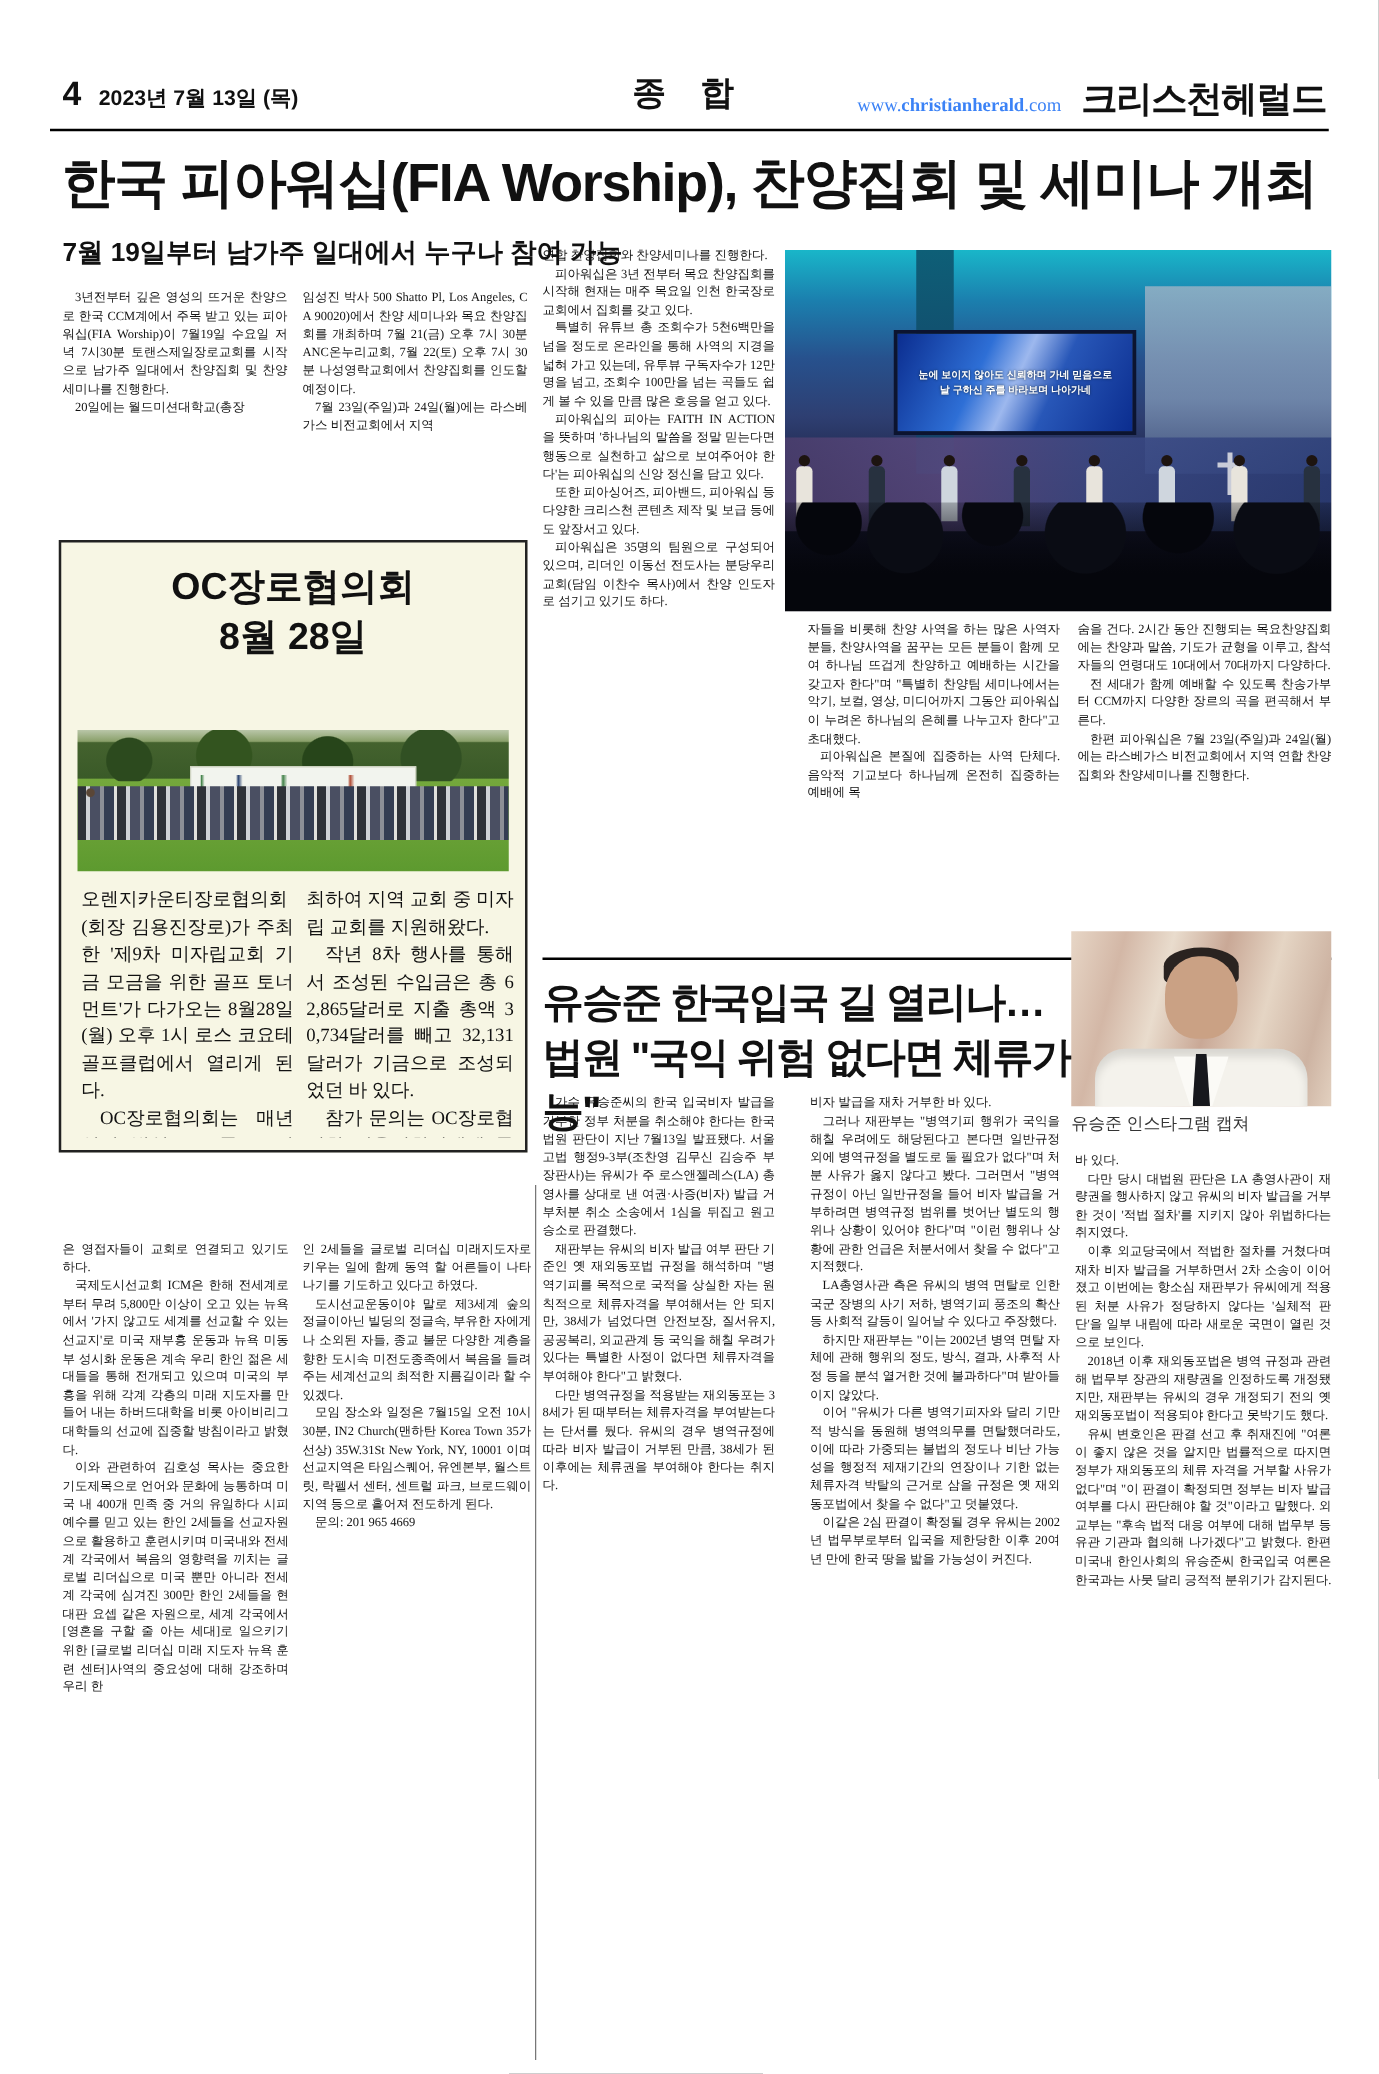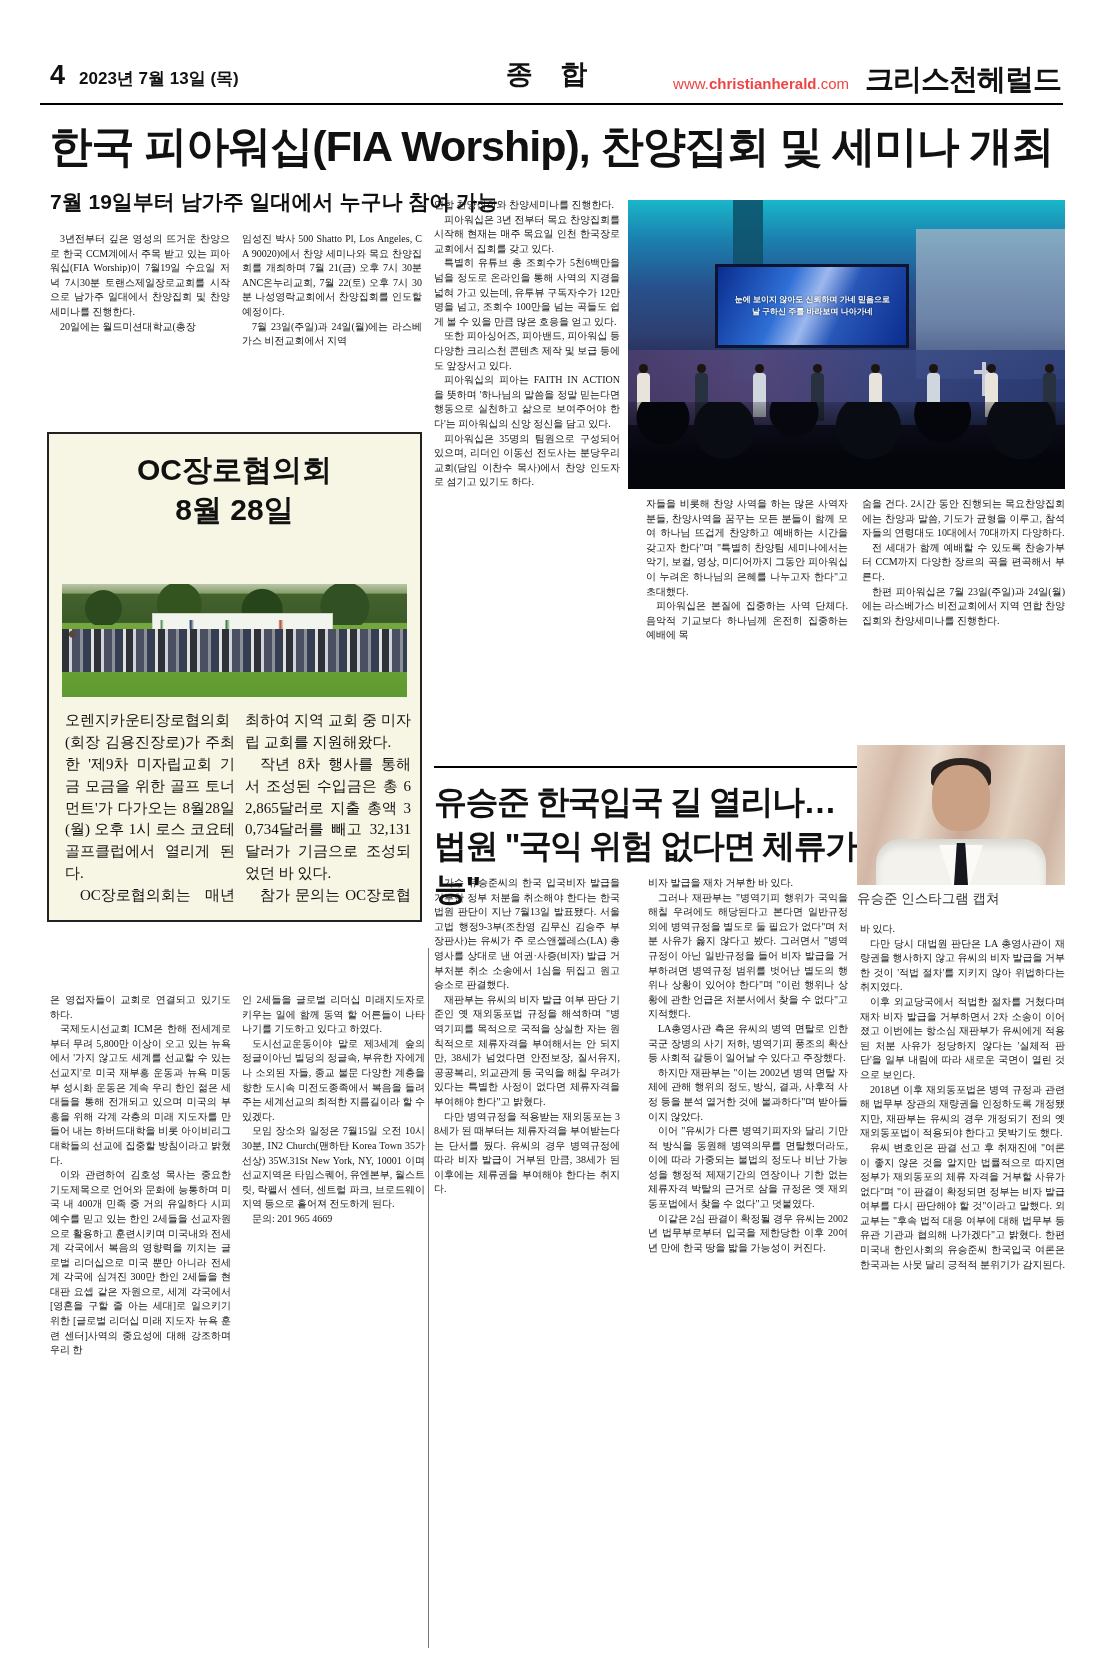--- a/index.html
+++ b/index.html
@@ -7,21 +7,21 @@
         font-family:"Liberation Serif","DejaVu Serif",serif;overflow:hidden;margin:0 auto;}
   .abs{position:absolute;}
   
   .hdr-left{left:50px;top:60px;display:flex;align-items:baseline;gap:14px;
             font-family:"Liberation Sans","DejaVu Sans",sans-serif;}
   .pagenum{font-size:27px;font-weight:bold;}
   .dateline{font-size:17px;font-weight:bold;}
   .section{left:0;top:56px;width:100%;text-align:center;font-size:27px;font-weight:bold;
            letter-spacing:10px;font-family:"Liberation Sans","DejaVu Sans",sans-serif;}
   .hdr-right{right:42px;top:60px;display:flex;align-items:baseline;gap:16px;}
-  .website{font-size:15px;font-family:Liberation Sans, sans-serif;color:#ef4444;}
+  .website{font-size:15px;font-family:Liberation Serif, serif;color:#3b82f6;}
   .website b{font-weight:bold;}
   .brand{font-size:29px;font-weight:800;letter-spacing:-1px;
          font-family:"Liberation Sans","DejaVu Sans",sans-serif;}
   .hrule1{left:40px;top:103px;width:1023px;height:2px;background:#000;}
   
   .headline{left:40px;top:118px;width:1023px;text-align:center;font-size:43px;font-weight:800;
             letter-spacing:-1px;font-family:"Liberation Sans","DejaVu Sans",sans-serif;white-space:nowrap;}
   .subhead{left:50px;top:188px;width:560px;font-size:21px;font-weight:bold;
            font-family:"Liberation Sans","DejaVu Sans",sans-serif;}
   .col{font-size:10px;line-height:1.46;text-align:justify;overflow:hidden;word-break:break-all;}
@@ -134,22 +134,22 @@
       <p>20일에는 월드미션대학교(총장</p>
     </div>
   <div class="abs col colB cont">
       <p>임성진 박사 500 Shatto Pl, Los Angeles, CA 90020)에서 찬양 세미나와 목요 찬양집회를 개최하며 7월 21(금) 오후 7시 30분 ANC온누리교회, 7월 22(토) 오후 7시 30분 나성영락교회에서 찬양집회를 인도할 예정이다.</p>
       <p>7월 23일(주일)과 24일(월)에는 라스베가스 비전교회에서 지역</p>
     </div>
   <div class="abs col colC cont">
       <p>연합 찬양집회와 찬양세미나를 진행한다.</p>
       <p>피아워십은 3년 전부터 목요 찬양집회를 시작해 현재는 매주 목요일 인천 한국장로교회에서 집회를 갖고 있다.</p>
       <p>특별히 유튜브 총 조회수가 5천6백만을 넘을 정도로 온라인을 통해 사역의 지경을 넓혀 가고 있는데, 유투뷰 구독자수가 12만 명을 넘고, 조회수 100만을 넘는 곡들도 쉽게 볼 수 있을 만큼 많은 호응을 얻고 있다.</p>
+      <p>피아워십의 피아는 FAITH IN ACTION을 뜻하며 '하나님의 말씀을 정말 믿는다면 행동으로 실천하고 삶으로 보여주어야 한다'는 피아워십의 신앙 정신을 담고 있다.</p>
       <p>또한 피아싱어즈, 피아밴드, 피아워십 등 다양한 크리스천 콘텐츠 제작 및 보급 등에도 앞장서고 있다.</p>
-      <p>피아워십의 피아는 FAITH IN ACTION을 뜻하며 '하나님의 말씀을 정말 믿는다면 행동으로 실천하고 삶으로 보여주어야 한다'는 피아워십의 신앙 정신을 담고 있다.</p>
       <p>피아워십은 35명의 팀원으로 구성되어 있으며, 리더인 이동선 전도사는 분당우리교회(담임 이찬수 목사)에서 찬양 인도자로 섬기고 있기도 하다.</p>
     </div>
 
   <div class="abs photo-worship">
     <div class="wp-pillar"></div>
     <div class="wp-wall-right"></div>
     <div class="wp-screen">
       <div class="wp-lyrics">눈에 보이지 않아도 신뢰하며 가네 믿음으로 날 구하신 주를 바라보며 나아가네</div>
     </div>
     <div class="wp-drape"></div>

